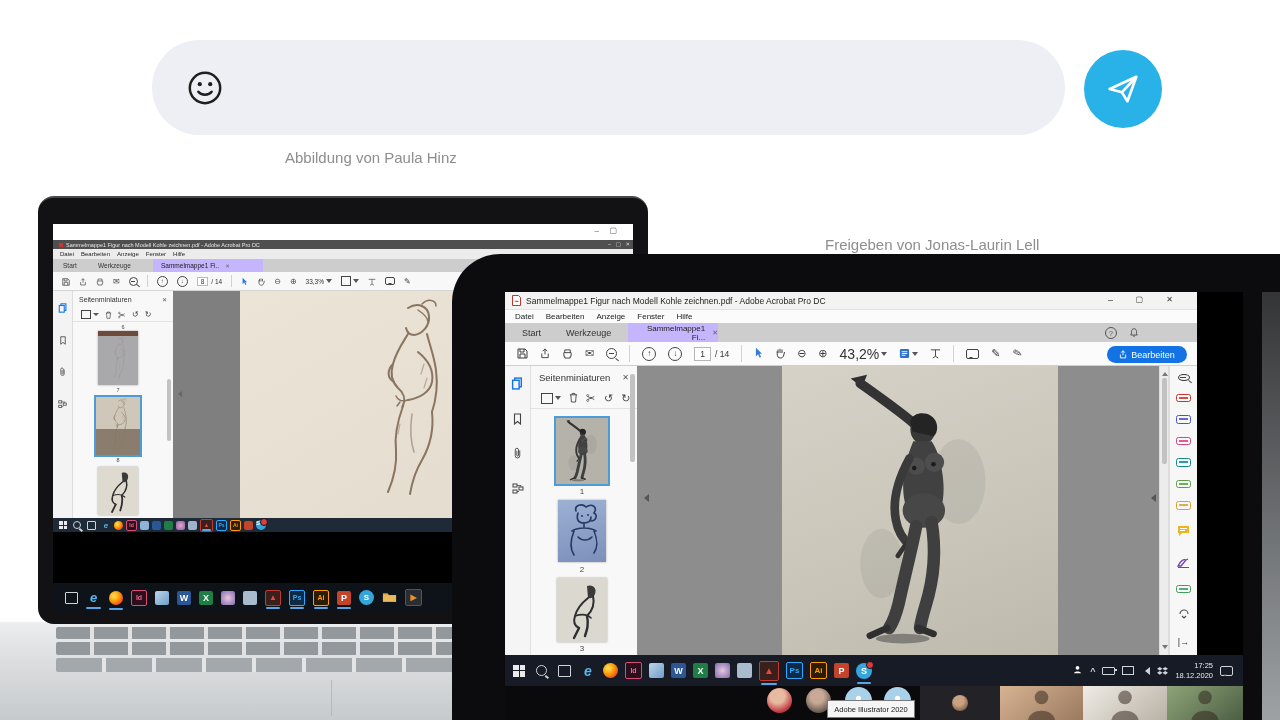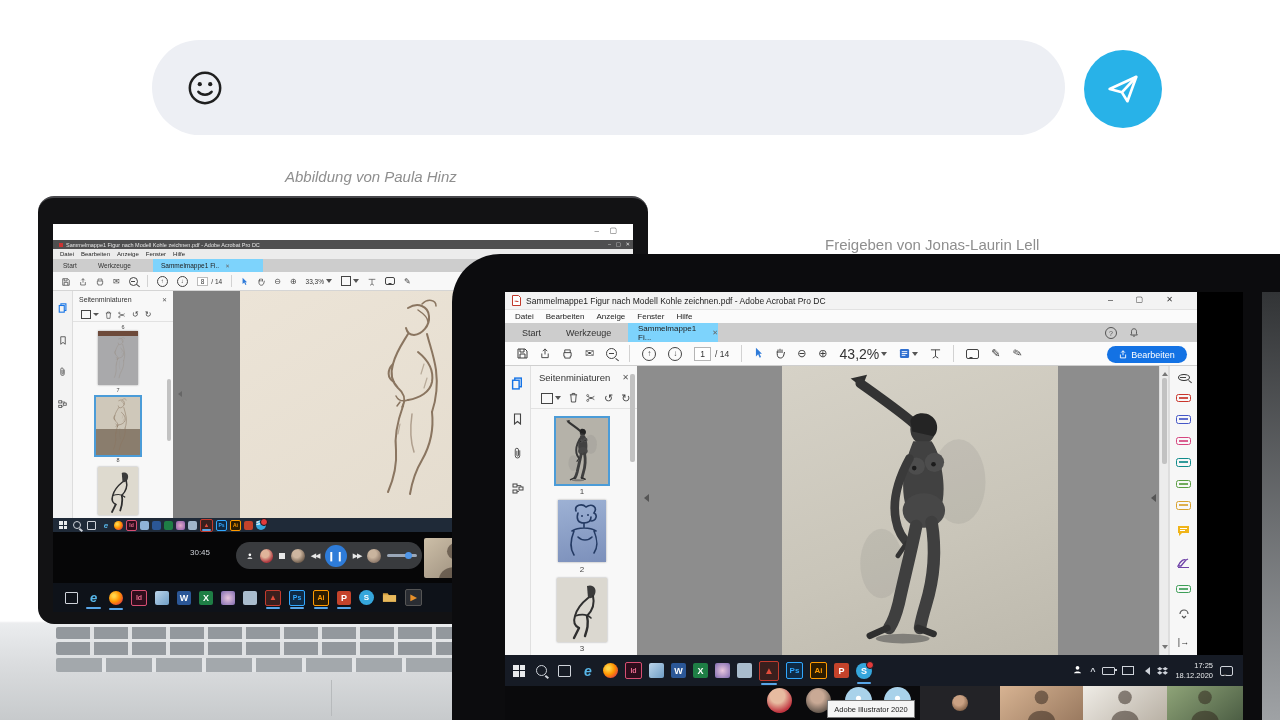--- a/index.html
+++ b/index.html
@@ -29,21 +29,21 @@
 
   .l2-bezel{left:452px;top:254px;width:828px;height:466px;background:#0c0c0e;border-top-left-radius:48px;}
   .l2-edge{left:1262px;top:292px;width:18px;height:428px;background:linear-gradient(180deg,#323436,#9fa2a5);}
   .l2-screen{left:505px;top:292px;width:738px;height:428px;background:#000;overflow:hidden;}
 
   
   .ttl-l{background:#4f4f50;color:#e6e6e6;font-size:5.5px;}
   .win-ctl{color:#555;letter-spacing:6px;}
   .menu-l span{margin-right:7px;}
   .tabbar{background:#cdcdcd;}
-  .tab-active{background:#7dd3fc;color:#222;}
+  .tab-active{background:#c4b5fd;color:#222;text-align:right;}
   .sep{width:1px;background:#d2d2d2;height:70%;}
   .pill-blue{background:#1372e4;border-radius:10px;color:#fff;border:none;display:flex;align-items:center;justify-content:center;gap:4px;}
   .panel{background:#f8f8f8;border-right:1px solid #d6d6d6;}
   .thumb{background:#b5b2a9;box-shadow:0 0 2px rgba(0,0,0,.35);}
   .thumb-sel{outline:2px solid #4b9cd8;}
   .tnum{color:#444;text-align:center;}
   .sbar{background:#ececec;}
   .sthumb{background:#c2c2c2;border-radius:2px;}
   .canvas{background:#8d8d8d;overflow:hidden;}
   .paper{background:linear-gradient(160deg,#d6d2c7 0%,#c9c5b9 60%,#bdb9ad 100%);}
@@ -173,21 +173,21 @@
         </svg>
     </span>
   </div>
   <button class="A send">
     <svg width="40" height="40" viewBox="0 0 36 36">
         <path d="M6 18 L30 7 L22 29 L17 21 Z" fill="none" stroke="#fff" stroke-width="2.4" stroke-linejoin="round"></path>
         <path d="M17 21 L30 7" fill="none" stroke="#fff" stroke-width="2.4"></path>
       </svg>
   </button>
 
-  <div class="A cap" style="left:285px;top:168px;font-style:italic;">Abbildung von Paula Hinz</div>
+  <div class="A cap" style="left:285px;top:149px;">Abbildung von Paula Hinz</div>
   <div class="A cap" style="left:825px;top:236px;">Freigeben von Jonas-Laurin Lell</div>
 
   <div class="A l1-hinge"></div>
   <div class="A l1-deck">
     <div class="kb-row" style="top:7px;height:12px;"></div>
     <div class="kb-row" style="top:22px;height:13px;"></div>
     <div class="kb-row" style="top:38px;height:14px;background:repeating-linear-gradient(90deg,#a3a8ac 0 46px,#e3e5e7 46px 50px);"></div>
     <div class="tp-line" style="left:50%;top:60px;width:1px;height:36px;"></div>
   </div>
   <div class="A l1-bezel"></div>
@@ -364,44 +364,20 @@
       <span class="sq" style="width:11px;height:11px;background:#3a1f1d;border:1px solid #c23b2e;position:relative;">
           <span style="color:#e04c3a;font-size:6px;">▲</span>
           <span class="u-line" style="left:1px;right:1px;"></span>
         </span>
       <span class="sq" style="width:9px;height:9px;background:#0f2a44;border:1px solid #31a8ff;color:#31a8ff;font-size:5px;">Ps</span>
       <span class="sq" style="width:9px;height:9px;background:#2d1c00;border:1px solid #ff9a00;color:#ff9a00;font-size:5px;">Ai</span>
       <span class="sq" style="width:9px;height:9px;background:#c4432b;font-size:6px;"></span>
       <span class="skyp" style="width:10px;height:10px;font-size:6px;">S<span class="badge"></span></span>
     </div>
 
-    <div class="A" style="left:0;top:308px;width:580px;height:51px;background:#060607;">
-      <div class="A vtile" style="left:371px;top:6px;width:62px;height:40px;background:linear-gradient(140deg,#cdbfa8,#8f8272);border-radius:2px;">
-        <svg width="100%" height="100%" viewBox="0 0 40 30" preserveAspectRatio="xMidYMax meet">
-            <use href="#sil"></use>
-          </svg>
-      </div>
-      <span class="A" style="left:137px;top:16px;font-size:8px;color:#cfd3da;">30:45</span>
-      <div class="A f" style="left:183px;top:10px;width:186px;height:27px;border-radius:14px;background:rgba(190,196,206,.28);gap:6px;padding:0 10px;box-sizing:border-box;">
-        <svg width="8" height="8" viewBox="0 0 20 20">
-            <use href="#person-w"></use>
-          </svg>
-        <span class="pcircle" style="width:14px;height:14px;background:radial-gradient(circle at 40% 35%,#e0b49a 30%,#b0383f 70%);"></span>
-        <span style="width:6px;height:6px;background:#e8e8e8;"></span>
-        <span class="pcircle" style="width:14px;height:14px;background:radial-gradient(circle at 40% 35%,#cdb6a0 30%,#6e5c4c 75%);"></span>
-        <span style="color:#e8e8e8;font-size:7px;letter-spacing:-1px;">◀◀</span>
-        <span class="pcircle f" style="width:22px;height:22px;background:#2e7cd9;justify-content:center;color:#fff;font-size:9px;font-weight:bold;letter-spacing:1px;">❙❙</span>
-        <span style="color:#e8e8e8;font-size:7px;letter-spacing:-1px;">▶▶</span>
-        <span class="pcircle" style="width:14px;height:14px;background:radial-gradient(circle at 40% 35%,#c9b49e 30%,#8a7668 75%);"></span>
-        <span class="f">
-            <span style="width:30px;height:3px;background:#9aa7b8;border-radius:2px;display:inline-block;"></span>
-            <span class="pcircle" style="width:7px;height:7px;background:#4f96e8;margin-left:-12px;display:inline-block;"></span>
-          </span>
-      </div>
-    </div>
 
     <div class="A f tb2" style="left:0;top:359px;width:580px;height:29px;gap:8px;padding-left:12px;box-sizing:border-box;">
       <span class="tview" style="width:11px;height:10px;"></span>
       <span class="sq" style="width:15px;height:15px;color:#57b6e8;font-size:13px;font-style:italic;position:relative;">e<span class="u-line" style="left:0;right:0;bottom:-4px;"></span></span>
       <span class="ffox" style="width:14px;height:14px;position:relative;">
           <span class="u-line" style="left:0;right:0;bottom:-5px;"></span>
         </span>
       <span class="sq" style="width:14px;height:14px;background:#2e0d1c;border:1px solid #d74f73;color:#e86a8e;font-size:7px;">Id</span>
       <span class="sq" style="width:14px;height:14px;background:linear-gradient(135deg,#bcd5ea,#6f9ec6);"></span>
       <span class="sq" style="width:14px;height:14px;background:#2b5797;font-size:9px;">W</span>

